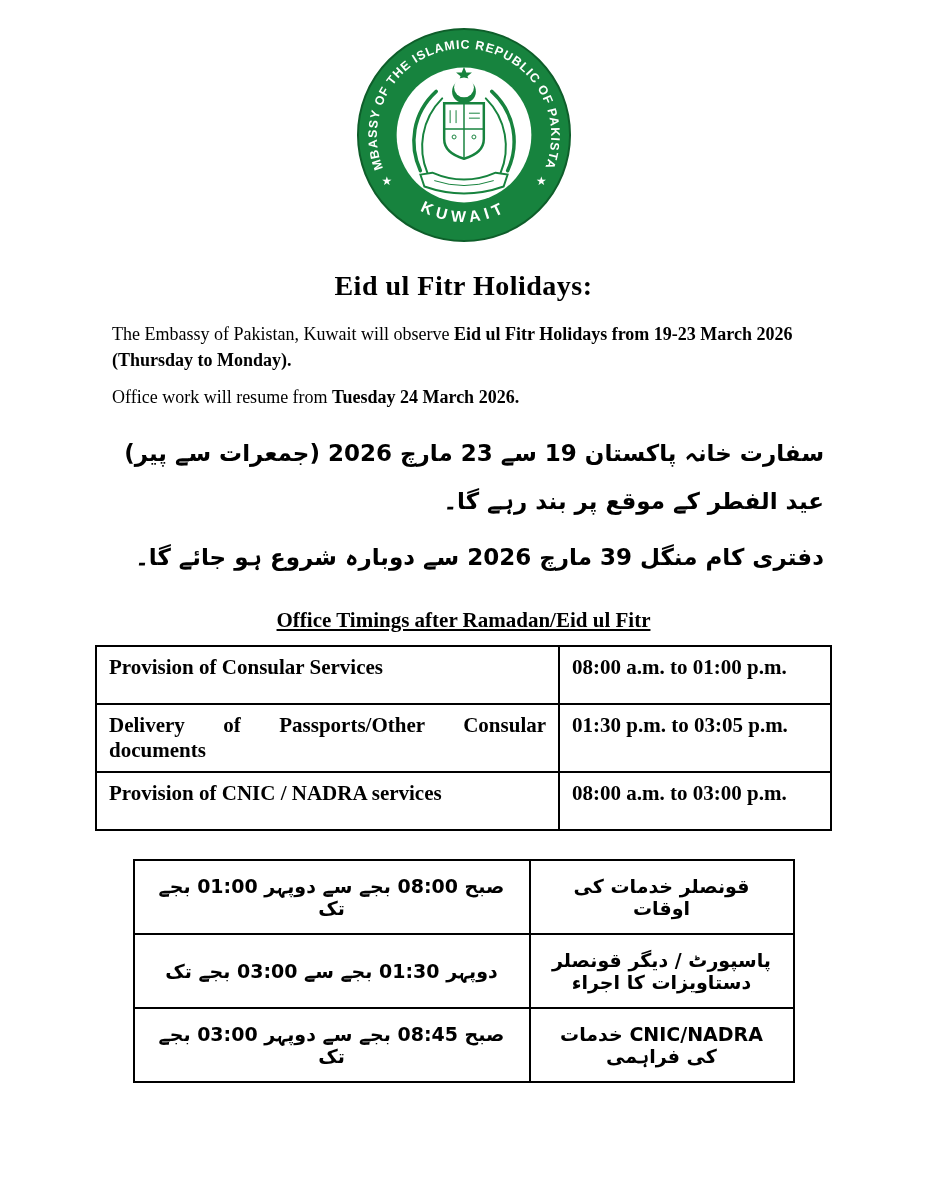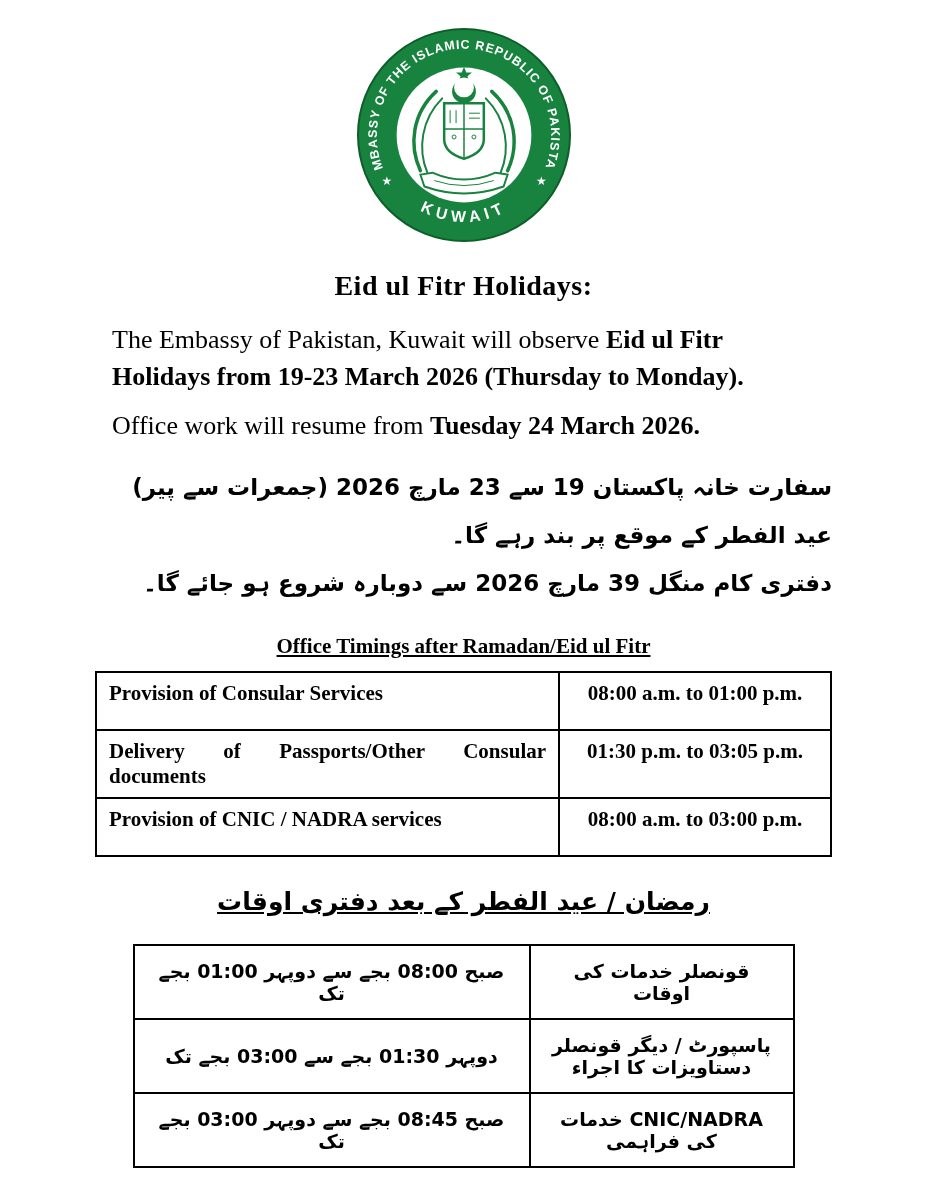--- a/index.html
+++ b/index.html
@@ -20,33 +20,33 @@
   .title {
     margin-top: 26px;
     text-align: center;
     font-size: 28px;
     font-weight: bold;
     letter-spacing: 0.5px;
   }
 
   
   .body-block { margin: 20px 105px 0 112px; }
-  .body-para { margin: 0 0 12px 0; font-size: 26px; line-height: 1.42; }
+  .body-para { margin: 0 0 12px 0; font-size: 18px; line-height: 1.42; }
 
   
   .urdu-block {
     margin: 18px 95px 0 95px;
     direction: rtl;
     text-align: right;
     font-family: "DejaVu Sans", sans-serif;
     font-size: 23px;
     line-height: 2.1;
     font-weight: bold;
   }
-  .urdu-line { margin: 0; }
+  .urdu-line { margin: 8px; }
 
   
   .timings-heading {
     margin-top: 26px;
     text-align: center;
     font-size: 21px;
     font-weight: bold;
     text-decoration: underline;
   }
 
@@ -55,21 +55,20 @@
     width: 737px;
     margin: 12px auto 0 auto;
     border-collapse: collapse;
   }
   table.en-table td {
     border: 2px solid #000;
     font-size: 21px;
     font-weight: bold;
     padding: 8px 12px;
     vertical-align: top;
-    text-align: center;
   }
   table.en-table td.service { width: 63%; text-align: justify; margin-left: 8px; }
   table.en-table td.time { width: 37%; white-space: nowrap; }
   table.en-table tr.r1 td, table.en-table tr.r3 td { height: 58px; }
   table.en-table tr.r2 td { height: 66px; }
 
   
   .urdu-heading {
     margin-top: 30px;
     text-align: center;
@@ -178,21 +177,20 @@
         <td class="service">Delivery of Passports/Other Consular documents</td>
         <td class="time">01:30 p.m. to 03:05 p.m.</td>
       </tr>
       <tr class="r3">
         <td class="service">Provision of CNIC / NADRA services</td>
         <td class="time">08:00 a.m. to 03:00 p.m.</td>
       </tr>
     </tbody>
   </table>
 
-  <div class="urdu-heading">رمضان / عید الفطر کے بعد دفتری اوقات</div>
 
   <table class="ur-table">
     <tbody>
       <tr>
         <td class="ur-service">قونصلر خدمات کی اوقات</td>
         <td class="ur-time">صبح 08:00 بجے سے دوپہر 01:00 بجے تک</td>
       </tr>
       <tr>
         <td class="ur-service">پاسپورٹ / دیگر قونصلر دستاویزات کا اجراء</td>
         <td class="ur-time">دوپہر 01:30 بجے سے 03:00 بجے تک</td>

